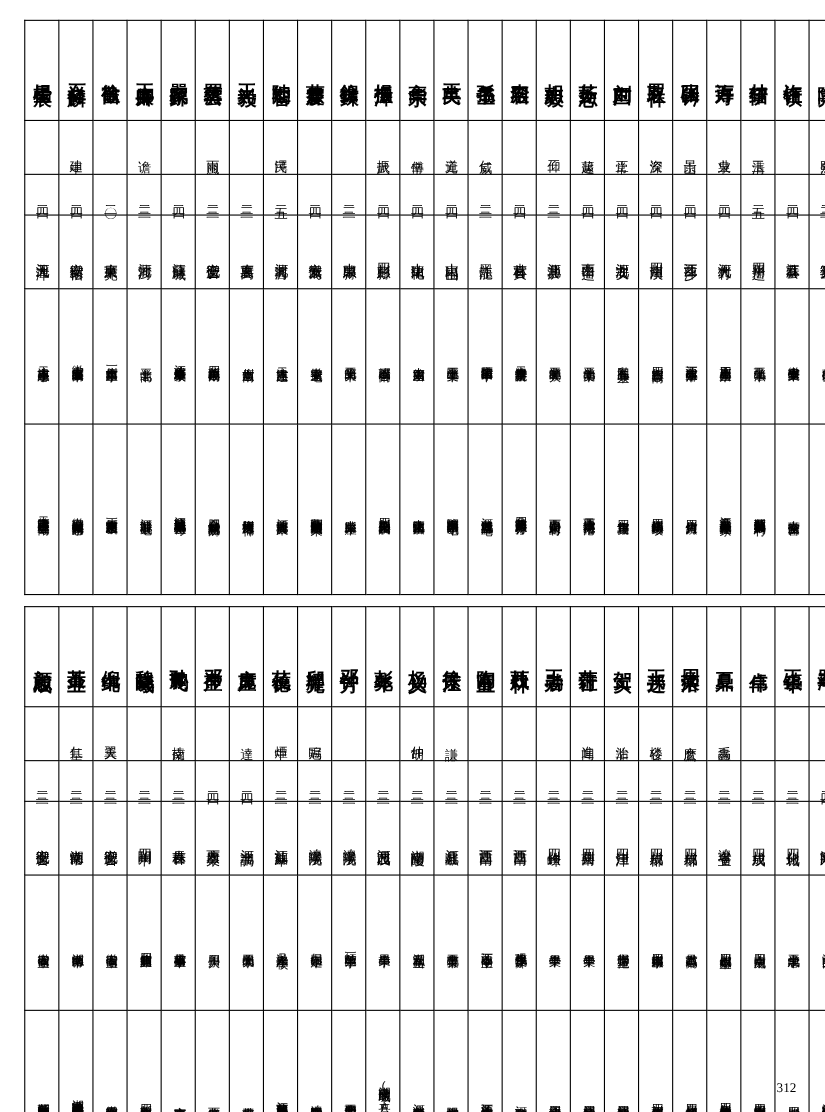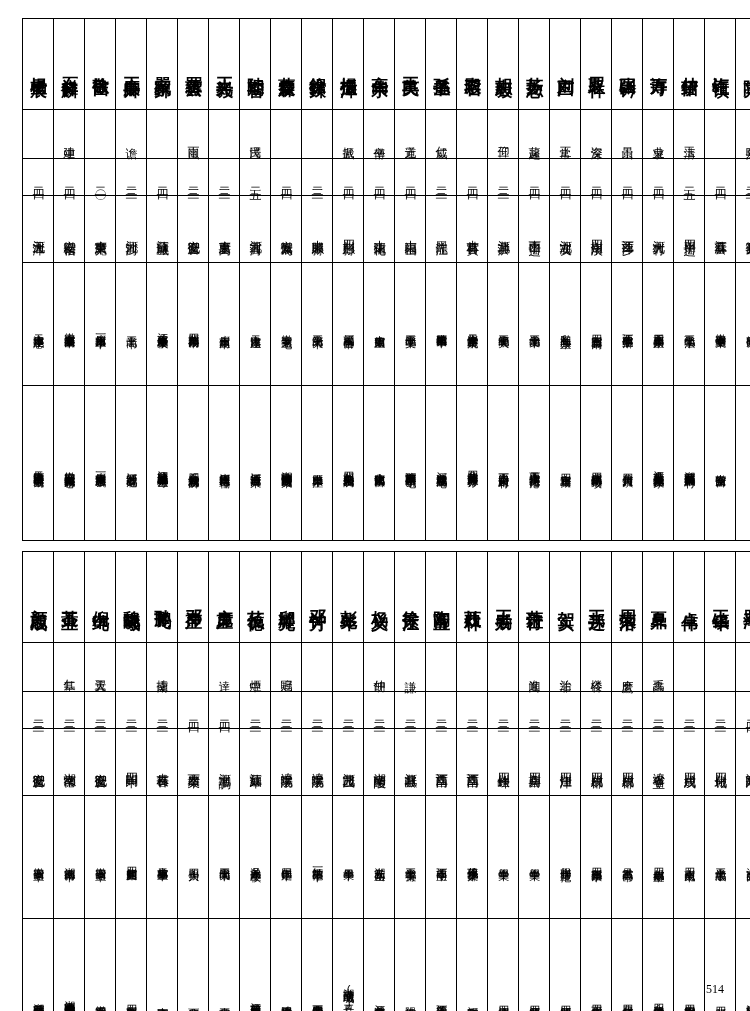--- a/index.html
+++ b/index.html
@@ -365,14 +365,14 @@
           <td class="addr-cell" style="width: 28px;"><span class="vwrap">四川成都下蓮池街十七号</span></td>
           <td class="addr-cell" style="width: 28px;"><span class="vwrap">四川成都二郎杨场邮局轉</span></td>
           <td class="addr-cell" style="width: 28px;"><span class="vwrap">四川自流井新盛鄉玉庆堂轉</span></td>
           <td class="addr-cell" style="width: 28px;"><span class="vwrap">四川绍鄉雲街鄉局新街鎮</span></td>
           <td class="addr-cell" style="width: 28px;"><span class="vwrap">四川省城縣中</span></td>
           <td class="addr-cell" style="width: 28px;"><span class="vwrap">湖南衡陽路文明街官橋卿</span></td>
         </tr>
       </tbody>
   </table>
 
-  <div class="pageno">514</div>
+  <div class="pageno">312</div>
 </div>
 
 </body></html>

